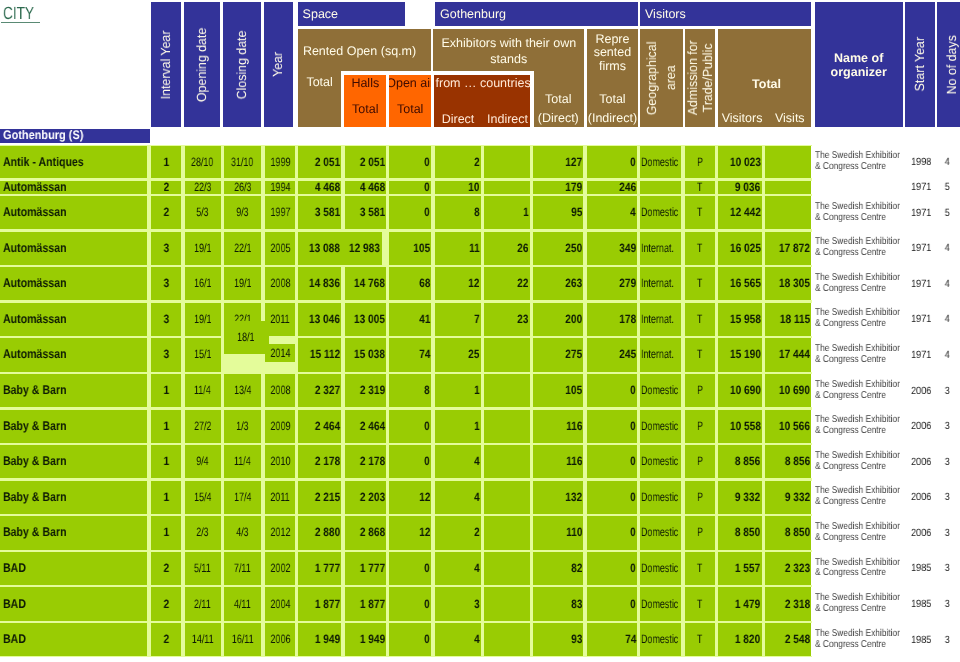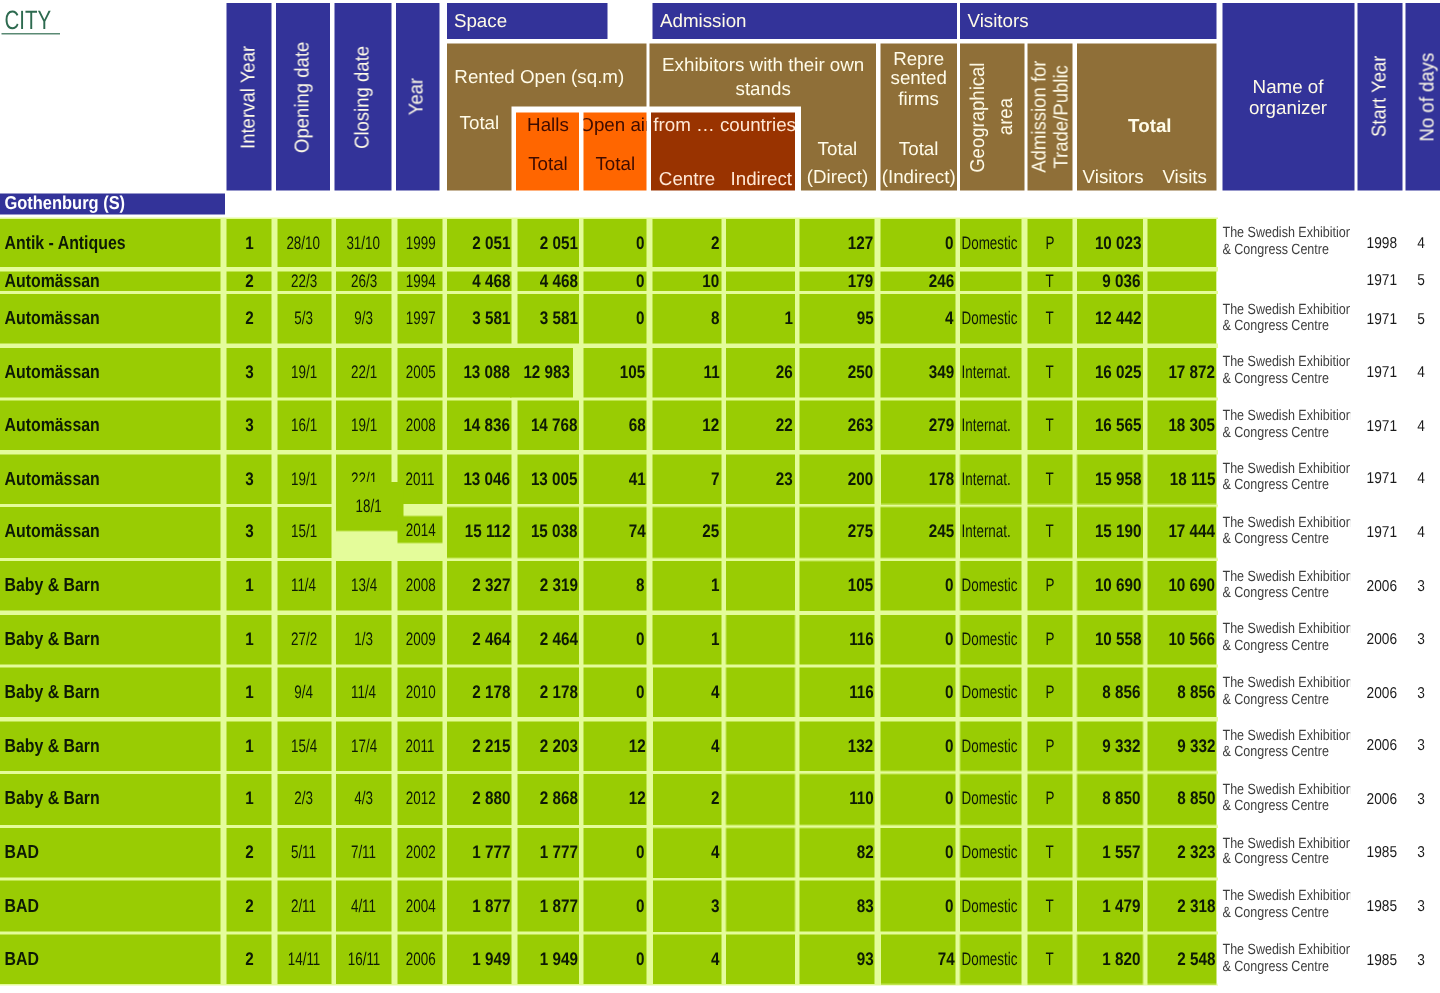--- a/index.html
+++ b/index.html
@@ -83,21 +83,21 @@
       <div class="hb blue ctr" style="left: 222.7px; top: 2px; width: 38.1px; height: 125px; z-index: 1;">
         <span class="vtext">Closing date</span>
       </div>
       <div class="hb blue ctr" style="left: 263.8px; top: 2px; width: 29.2px; height: 125px; z-index: 1;">
         <span class="vtext">Year</span>
       </div>
       <div class="hb blue tl" style="left: 297.6px; top: 2px; width: 107px; height: 23.5px; padding-left: 5px; align-items: center; z-index: 1;">
         <span>Space</span>
       </div>
       <div class="hb blue tl" style="left: 435px; top: 2px; width: 202.6px; height: 23.5px; padding-left: 5px; align-items: center; z-index: 1;">
-        <span>Admission</span>
+        <span>Gothenburg</span>
       </div>
       <div class="hb blue tl" style="left: 640px; top: 2px; width: 170.6px; height: 23.5px; padding-left: 5px; align-items: center; z-index: 1;">
         <span>Visitors</span>
       </div>
       <div class="hb brown" style="left: 297.6px; top: 28.5px; width: 133px; height: 98.5px; z-index: 1;"></div>
       <div class="hb brown" style="left: 433.4px; top: 28.5px; width: 150.8px; height: 98.5px; z-index: 1;"></div>
       <div class="hb brown" style="left: 587.3px; top: 28.5px; width: 50.3px; height: 98.5px; z-index: 1;"></div>
       <div class="hb brown" style="left: 640px; top: 28.5px; width: 42.6px; height: 98.5px; z-index: 1;"></div>
       <div class="hb brown" style="left: 684.8px; top: 28.5px; width: 30.6px; height: 98.5px; z-index: 1;"></div>
       <div class="hb brown" style="left: 717.5px; top: 28.5px; width: 93.1px; height: 98.5px; z-index: 1;"></div>
@@ -129,21 +129,21 @@
       <div class="hb ctr" style="left: 532.4px; top: 92.1px; width: 51.8px; height: 14px; z-index: 5;">
         <span>Total</span>
       </div>
       <div class="hb ctr" style="left: 532.4px; top: 111.2px; width: 51.8px; height: 14px; z-index: 5;">
         <span>(Direct)</span>
       </div>
       <div class="hb tl darkred" style="left: 433.5px; top: 75.5px; width: 97.5px; height: 14px; background: transparent; z-index: 5; align-items: center; padding-left: 2px; white-space: nowrap;">
         <span>from … countries</span>
       </div>
       <div class="hb ctr darkred" style="left: 437px; top: 112px; width: 42px; height: 14px; background: transparent; z-index: 5;">
-        <span>Centre</span>
+        <span>Direct</span>
       </div>
       <div class="hb ctr darkred" style="left: 484px; top: 112px; width: 47px; height: 14px; background: transparent; z-index: 5;">
         <span>Indirect</span>
       </div>
       <div class="hb ctr" style="left: 587.3px; top: 32.6px; width: 50.3px; height: 48px; z-index: 5; white-space: normal; line-height: 13.8px; align-items: flex-start;">
         <span>Repre sented firms</span>
       </div>
       <div class="hb ctr" style="left: 587.3px; top: 92.1px; width: 50.3px; height: 14px; z-index: 5;">
         <span>Total</span>
       </div>
@@ -158,21 +158,21 @@
       </div>
       <div class="hb ctr" style="left: 720px; top: 77.2px; width: 93.1px; height: 14px; z-index: 5; font-weight: 700;">
         <span>Total</span>
       </div>
       <div class="hb ctr" style="left: 719.3px; top: 111.3px; width: 45.6px; height: 14px; z-index: 5;">
         <span>Visitors</span>
       </div>
       <div class="hb ctr" style="left: 767px; top: 111.3px; width: 45.6px; height: 14px; z-index: 5;">
         <span>Visits</span>
       </div>
-      <div class="hb blue ctr" style="left: 814.5px; top: 2px; width: 88.4px; height: 125px; z-index: 1;">
+      <div class="hb blue ctr" style="left: 814.5px; top: 2px; width: 88.4px; height: 125px; z-index: 1; font-weight: bold;">
         <span style="white-space: normal; text-align: center; line-height: 13.4px; margin-top: 2.5px; width: 100%;">Name of organizer</span>
       </div>
       <div class="hb blue ctr" style="left: 904.9px; top: 2px; width: 30px; height: 125px; z-index: 1;">
         <span class="vtext">Start Year</span>
       </div>
       <div class="hb blue ctr" style="left: 936.9px; top: 2px; width: 30px; height: 125px; z-index: 1;">
         <span class="vtext">No of days</span>
       </div>
     </div>
 

